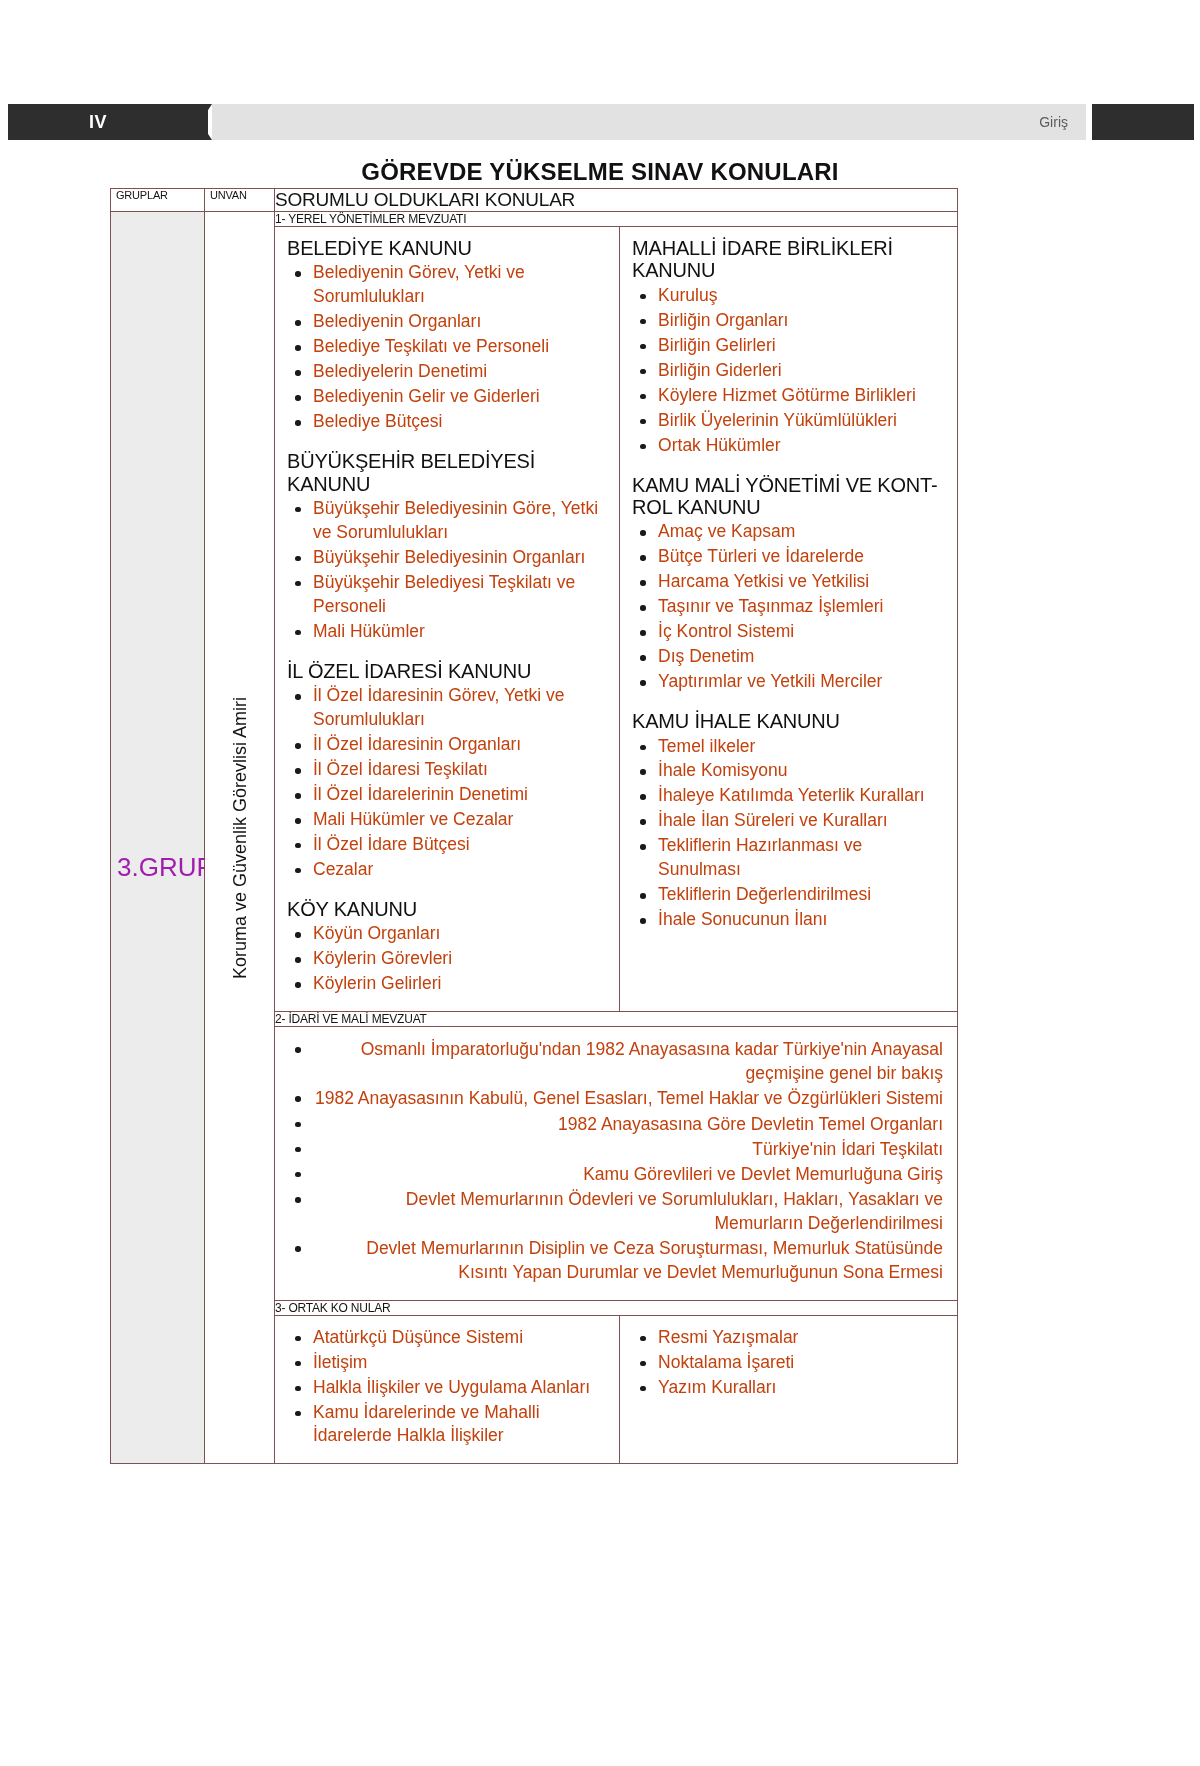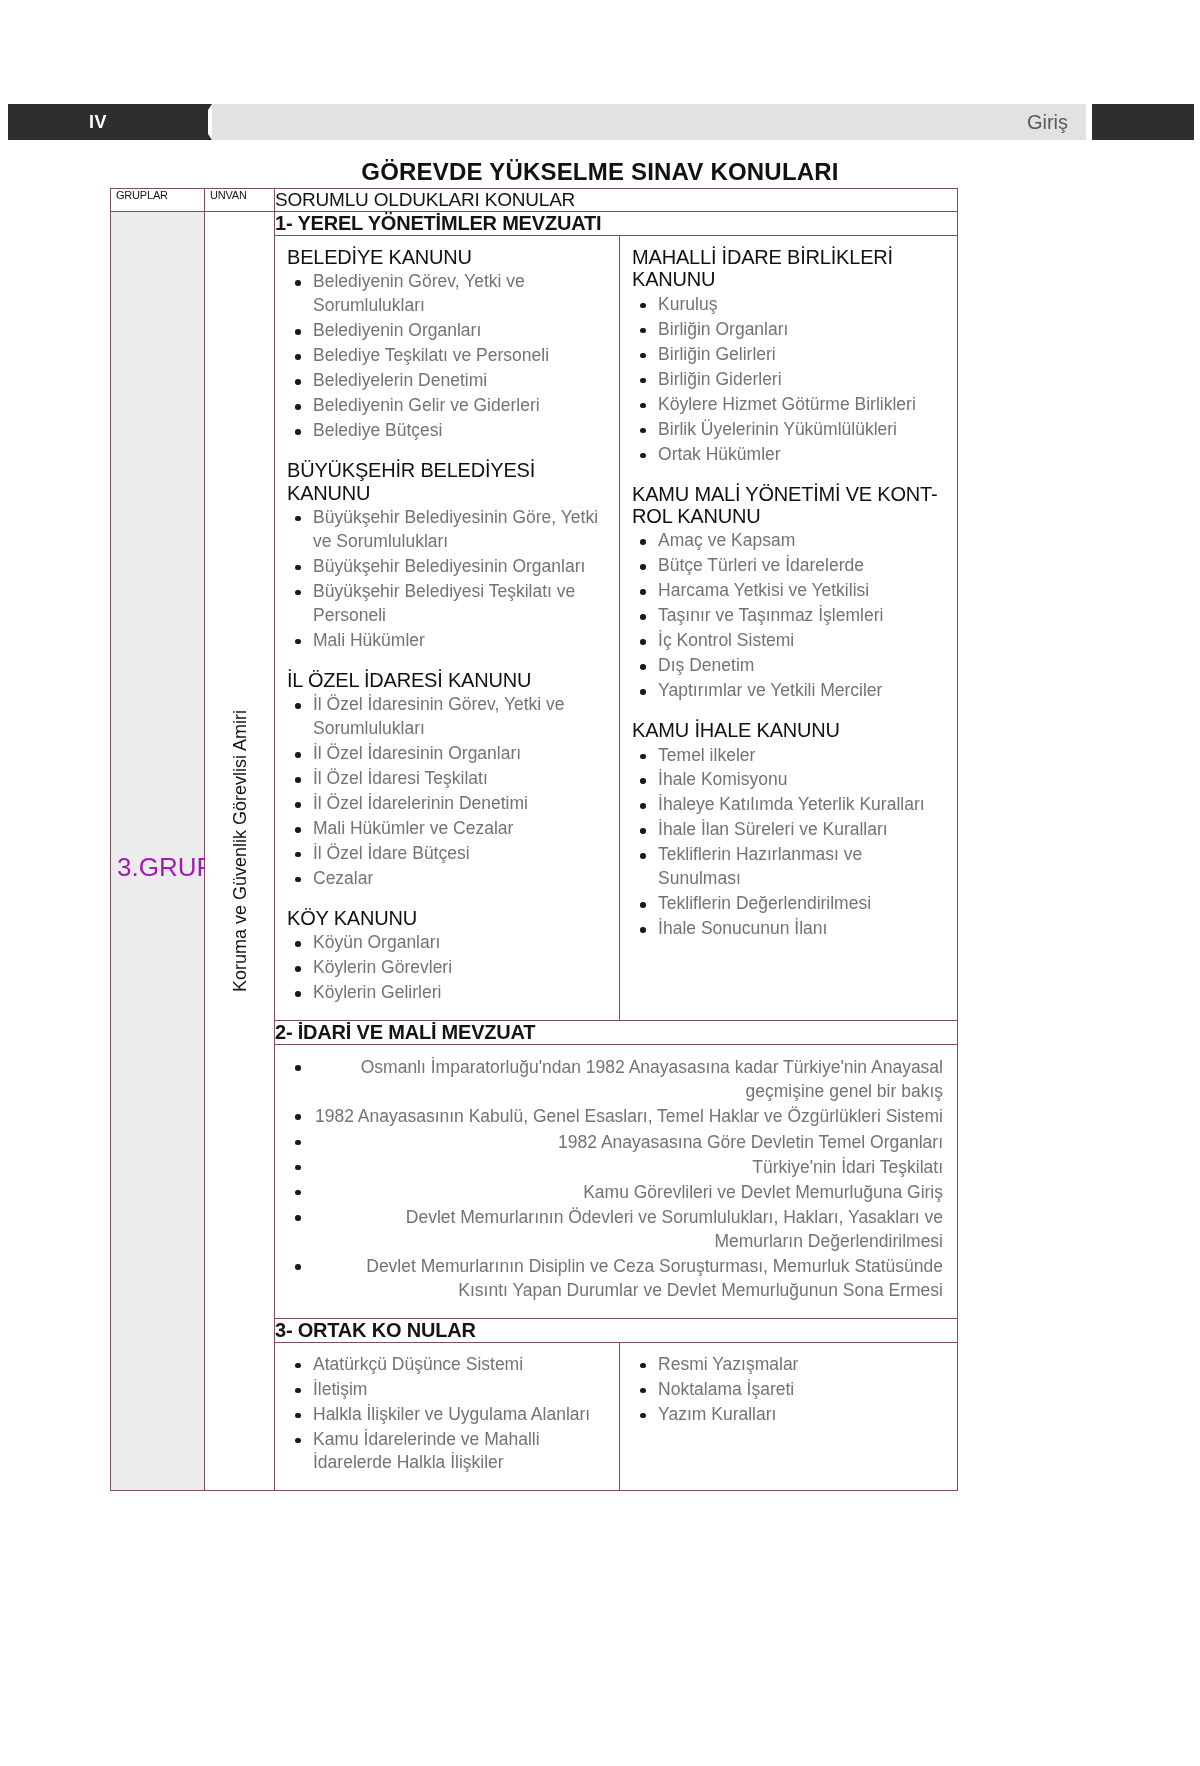--- a/index.html
+++ b/index.html
@@ -61,21 +61,21 @@
     width: 874px;
     height: 36px;
     background: #e2e2e2;
   }
   .hdr-bar-label {
     position: absolute;
     right: 18px;
     top: 0;
     height: 36px;
     line-height: 36px;
-    font-size: 20px;
+    font-size: 14px;
     color: #5a5a5a;
   }
   .hdr-right-block {
     position: absolute;
     left: 1092px;
     top: 0;
     width: 102px;
     height: 36px;
     background: #2e2e2e;
   }
@@ -139,22 +139,22 @@
     left: 50%;
     top: 50%;
     transform: translate(-50%, -50%) rotate(-90deg);
     transform-origin: center center;
     white-space: nowrap;
     font-size: 18px;
     color: #141414;
   }
 
   .section-bar {
-    font-size: 20px;
-    font-weight: 700;
+    font-size: 12px;
+    font-weight: 400;
     padding: 8px 8px 9px 10px;
     letter-spacing: -0.2px;
   }
 
   .two-col {
     display: flex;
     width: 100%;
   }
   .two-col > .colbox {
     box-sizing: border-box;
@@ -184,21 +184,21 @@
 
   ul.topics {
     margin: 0 0 0 0;
     padding: 0 0 0 24px;
     list-style: none;
   }
   ul.topics li {
     position: relative;
     font-size: 17.5px;
     line-height: 1.37;
-    color: #737373;
+    color: #c2410c;
     margin: 0 0 1px 0;
     padding-left: 2px;
   }
   ul.topics li::before {
     content: "";
     position: absolute;
     left: -16px;
     top: 10px;
     width: 5.5px;
     height: 5.5px;

